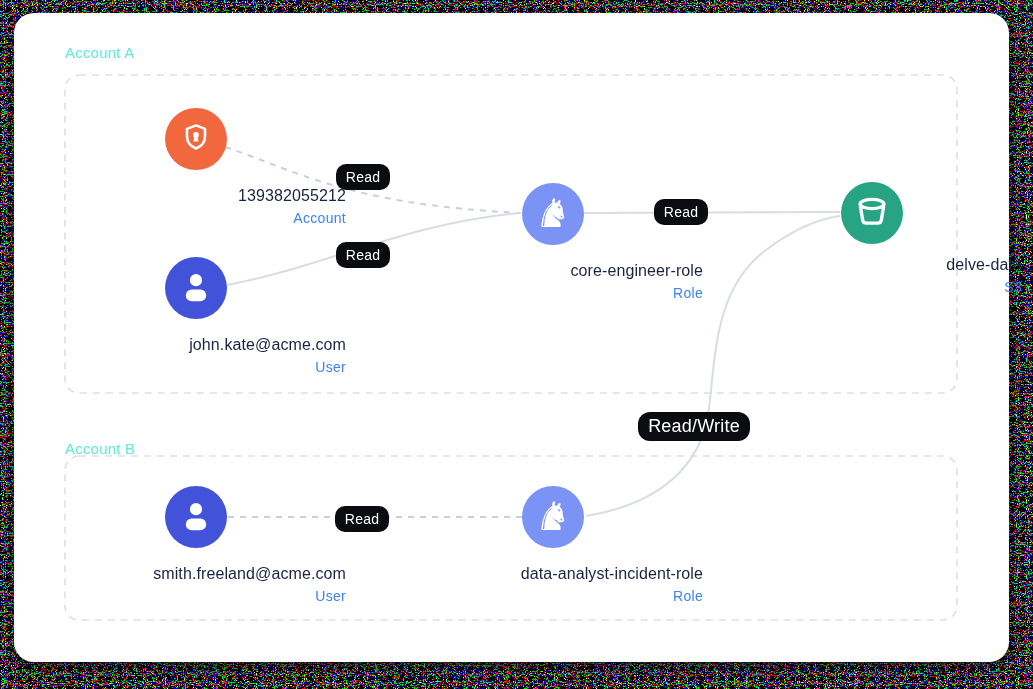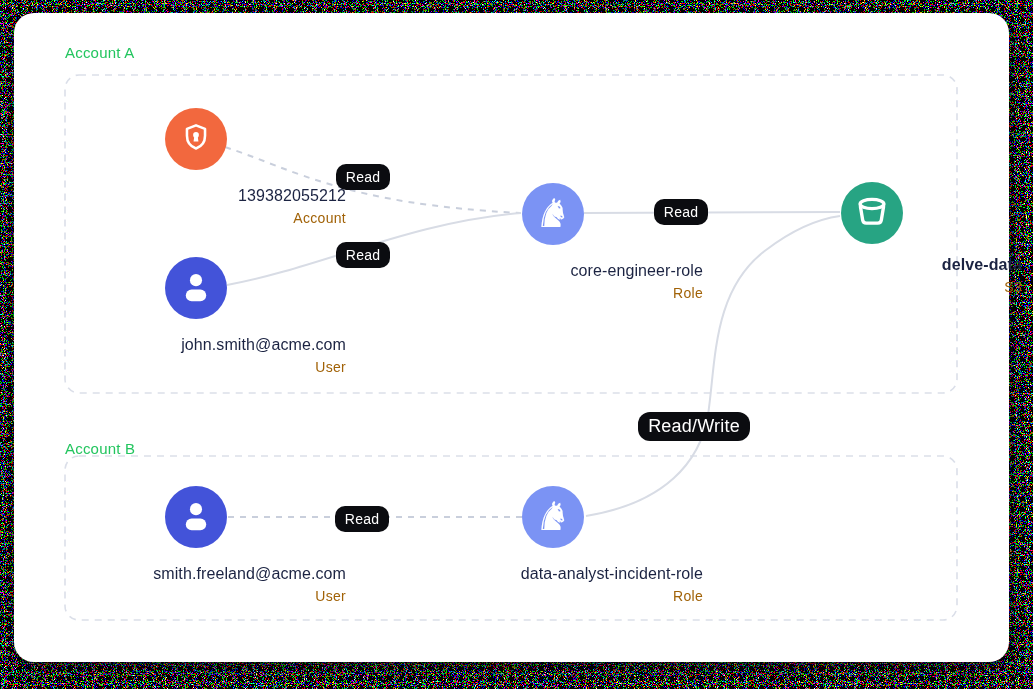--- a/index.html
+++ b/index.html
@@ -9,21 +9,21 @@
     background:#111;
   }
   .noise-bg{position:absolute;left:0;top:0;width:1033px;height:689px;z-index:0;}
   .card{
     position:absolute;left:14px;top:13px;width:995px;height:649px;
     background:#ffffff;border-radius:20px;z-index:1;
     box-shadow:0 5px 16px rgba(5,5,8,.65), 0 1px 3px rgba(5,5,8,.5);
   }
   .stage{position:absolute;left:0;top:0;width:1033px;height:689px;z-index:2;}
   .section-label{
-    position:absolute;font-size:15px;color:#22c55e;letter-spacing:.2px;
+    position:absolute;font-size:15px;color:#5eead4;letter-spacing:.2px;
   }
   .section-label.a{left:65px;top:44px;}
   .section-label.b{left:65px;top:440px;}
   svg.graph{position:absolute;left:0;top:0;z-index:2;}
   .group-box{fill:none;stroke:#dbdfe9;stroke-width:1.6;stroke-dasharray:7 6;}
   .edge{fill:none;stroke-width:2;}
   .edge.solid{stroke:#d8dce5;}
   .edge.dashed{stroke:#c9cfdc;stroke-dasharray:6 6;}
   .node{
     position:absolute;width:300px;text-align:right;z-index:4;
@@ -33,23 +33,23 @@
     display:flex;align-items:center;justify-content:center;
     cursor:pointer;
   }
   .circle.orange{background:#f2683e;}
   .circle.indigo{background:#4353d9;}
   .circle.blue{background:#7b93f4;}
   .circle.green{background:#27a483;}
   .node .label{
     margin-top:17px;font-size:16px;font-weight:500;color:#1b2342;letter-spacing:.1px;
   }
-  .node .label.bold{font-weight:700;margin-top:12px;}
+  .node .label.bold{font-weight:400;margin-top:12px;}
   .node .sublabel{
-    margin-top:5px;font-size:14px;color:#a16207;letter-spacing:.3px;
+    margin-top:5px;font-size:14px;color:#3b82f6;letter-spacing:.3px;
   }
   .knight{
     display:block;transform:scaleX(-1);color:#ffffff;font-size:40px;line-height:1;
     font-family:"DejaVu Sans", sans-serif;margin-top:-3px;
   }
   .pill{
     position:absolute;z-index:5;background:#0b0c10;color:#ffffff;
     display:inline-flex;align-items:center;justify-content:center;
     border-radius:10px;font-size:14px;letter-spacing:.2px;cursor:default;
     box-sizing:border-box;
@@ -116,21 +116,21 @@
 
   <div class="node" style="left:46px;top:257px;">
     <div class="circle indigo">
       <span>
         <svg width="34" height="34" viewBox="-16 -16 32 32">
           <circle cx="0" cy="-5.5" r="5.7" fill="#ffffff"></circle>
           <rect x="-9.6" y="3.4" width="19.2" height="11" rx="5.5" fill="#ffffff"></rect>
         </svg>
       </span>
     </div>
-    <div class="label">john.smith@acme.com</div>
+    <div class="label">john.kate@acme.com</div>
     <div class="sublabel">User</div>
   </div>
 
   <div class="node" style="left:403px;top:183px;">
     <div class="circle blue">
       <span class="knight">♞</span>
     </div>
     <div class="label">core-engineer-role</div>
     <div class="sublabel">Role</div>
   </div>

